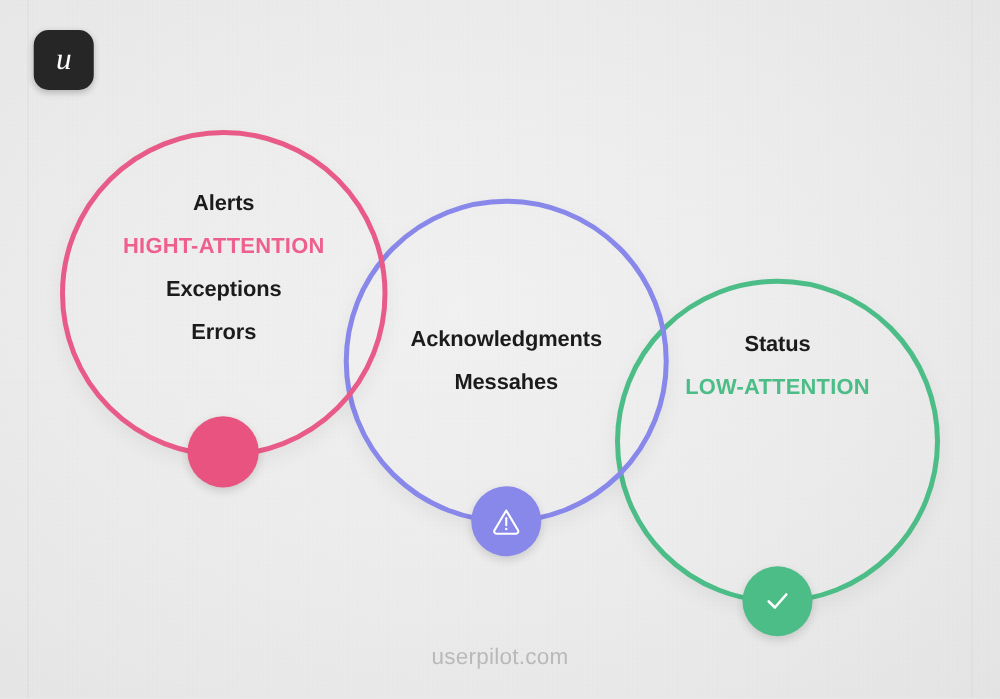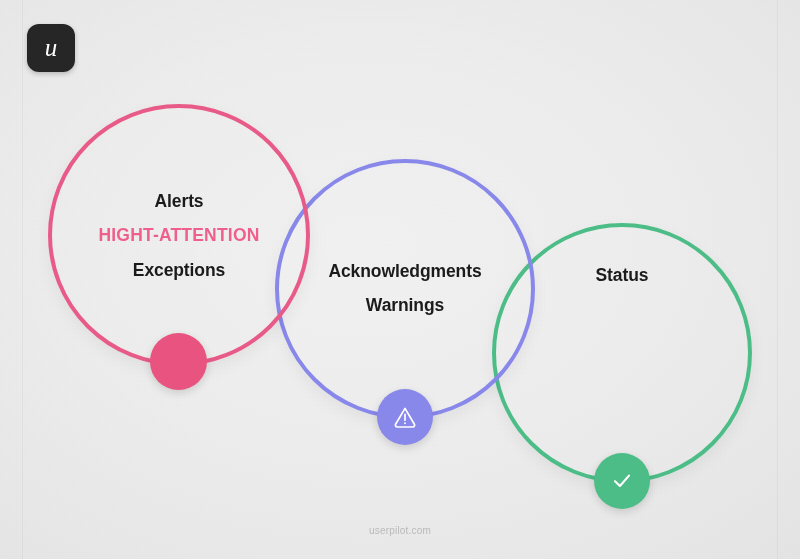--- a/index.html
+++ b/index.html
@@ -99,21 +99,21 @@
   .badge.purple { background:#8887ea; }
   .badge.green  { background:#4cbd87; }
   .badge svg { display:block; }
 
   
   #footer {
     position:absolute;
     left:0; right:0; bottom:23px;
     text-align:center;
     color:#b9b9b9;
-    font-size:10px;
+    font-size:18px;
     letter-spacing:.2px;
     user-select:none;
   }
 </style>
 </head>
 <body>
 
 <div id="canvas">
 
   <div id="grain"></div>
@@ -122,53 +122,55 @@
 
   <div id="logo">
     <span class="mark">u</span>
   </div>
 
   <div class="ring-wrap">
     <div class="ring green" style="left:492px; top:223px; width:260px; height:260px; border-width:4px;"></div>
 
     <div class="labels" style="left:502px; top:258px; width:240px;">
       <div class="row">Status</div>
+      <div class="row key green">LOW-ATTENTION</div>
     </div>
 
     <div class="badge green" style="left:594px; top:453px; width:56px; height:56px;">
       <svg width="30" height="30" viewBox="0 0 30 30" aria-hidden="true">
         <path d="M8 15.2 L12.9 20 L22 9.6" fill="none" stroke="#ffffff" stroke-width="2.1" stroke-linecap="round" stroke-linejoin="round"></path>
       </svg>
     </div>
   </div>
 
   <div class="ring-wrap">
     <div class="ring purple" style="left:275px; top:159px; width:260px; height:260px; border-width:4px;"></div>
 
     <div class="labels" style="left:285px; top:254px; width:240px;">
       <div class="row">Acknowledgments</div>
-      <div class="row">Warnings</div>
+      <div class="row">Messahes</div>
     </div>
 
     <div class="badge purple" style="left:377px; top:389px; width:56px; height:56px;">
       <svg width="32" height="32" viewBox="0 0 32 32" aria-hidden="true">
         <path d="M16 7.4 L25.4 23.2 a1.9 1.9 0 0 1 -1.6 2.8 H8.2 a1.9 1.9 0 0 1 -1.6 -2.8 Z" fill="none" stroke="#ffffff" stroke-width="1.7" stroke-linejoin="round"></path>
         <line x1="16" y1="13.4" x2="16" y2="19.2" stroke="#ffffff" stroke-width="1.7" stroke-linecap="round"></line>
         <circle cx="16" cy="22.2" r="0.95" fill="#ffffff"></circle>
       </svg>
     </div>
   </div>
 
   <div class="ring-wrap">
     <div class="ring pink" style="left:48px; top:104px; width:262px; height:262px; border-width:4.5px;"></div>
 
-    <div class="labels" style="left:58px; top:145px; width:242px;margin-top:39px;">
+    <div class="labels" style="left:58px; top:145px; width:242px;">
       <div class="row">Alerts</div>
       <div class="row key pink">HIGHT-ATTENTION</div>
       <div class="row">Exceptions</div>
+      <div class="row">Errors</div>
     </div>
 
     <div class="badge pink" style="left:150px; top:333px; width:57px; height:57px;"></div>
   </div>
 
   <div id="footer">userpilot.com</div>
 
 </div>
 
 </body></html>

